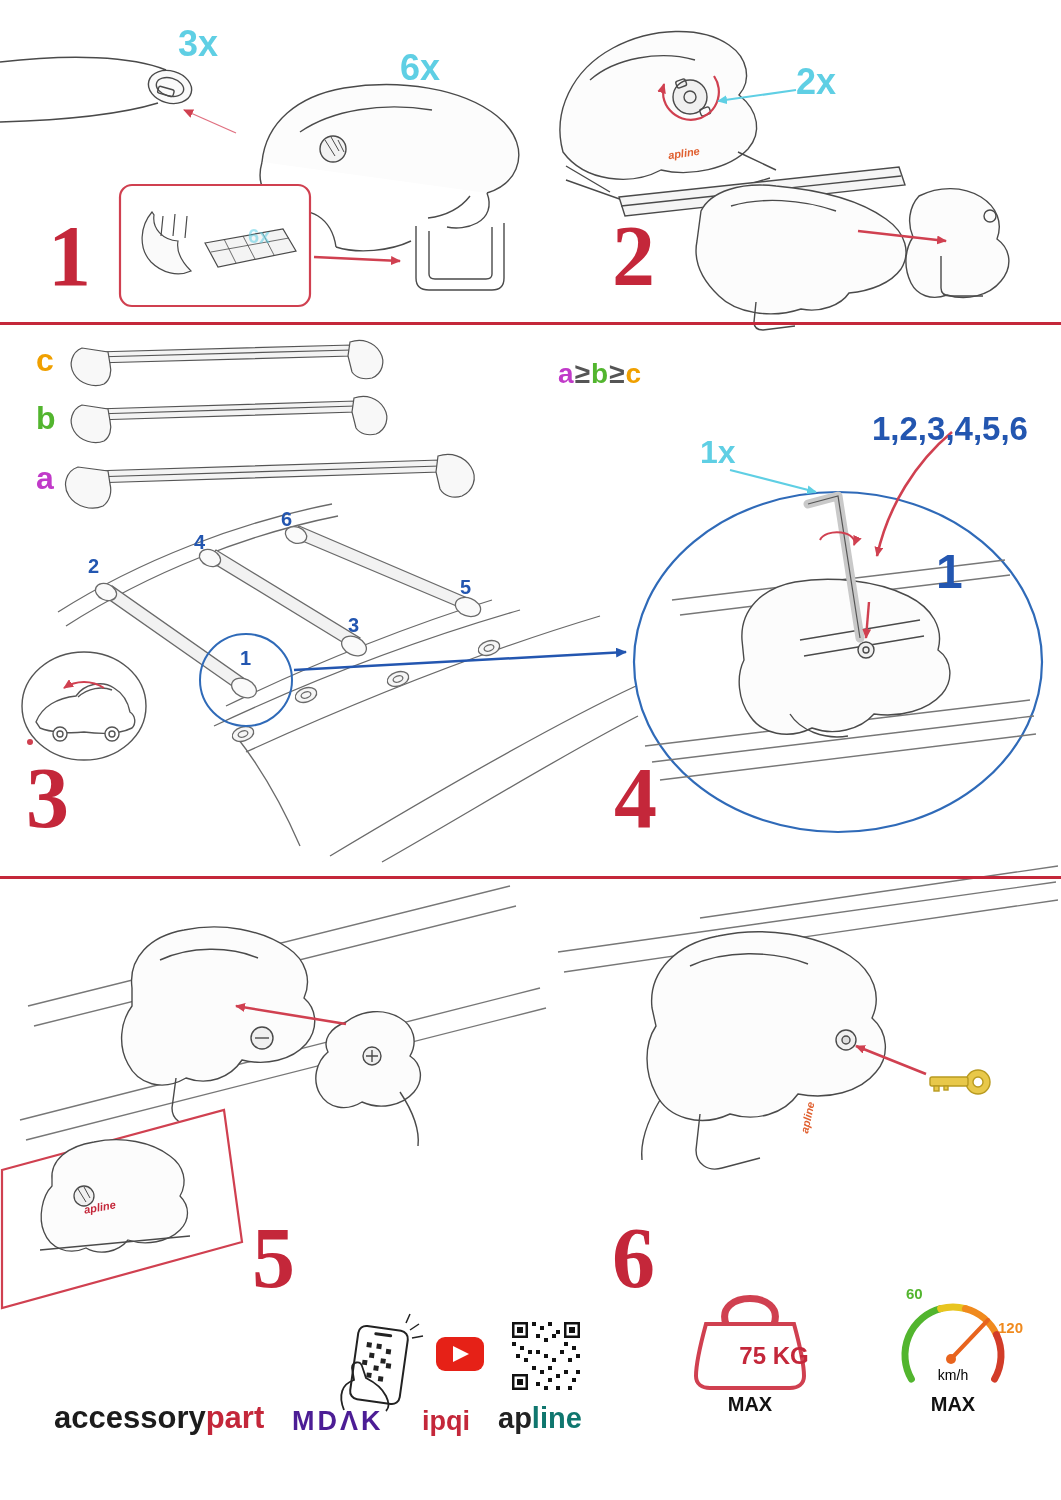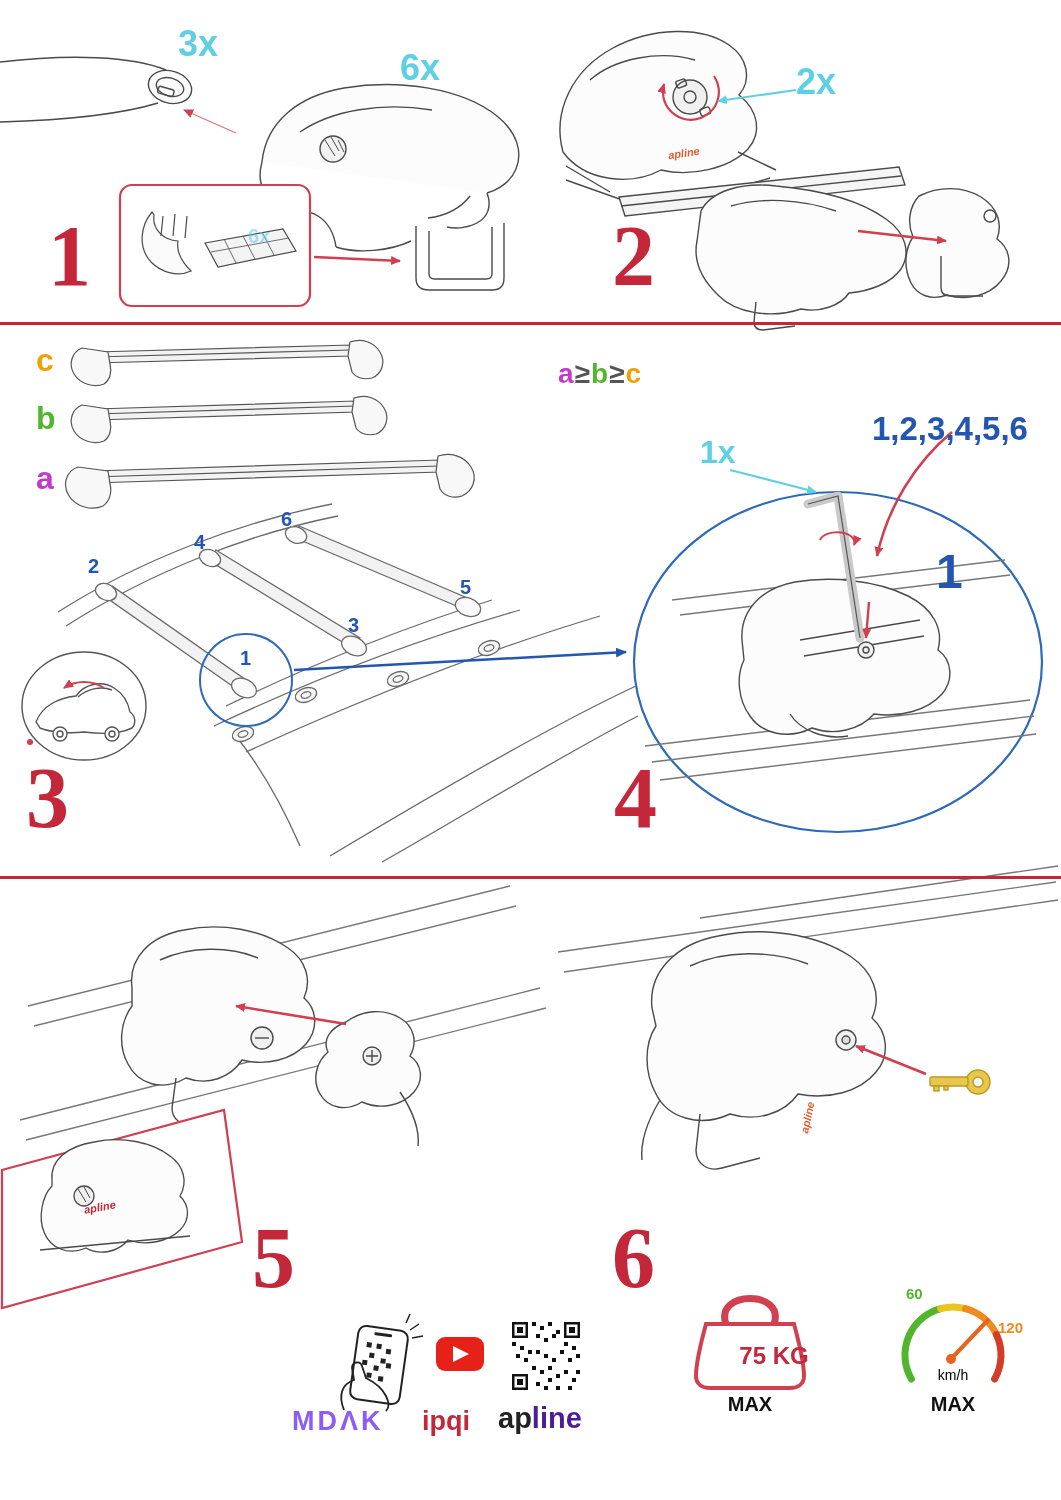--- a/index.html
+++ b/index.html
@@ -14,24 +14,24 @@
   .pos{color:#2356b0;font-weight:bold;font-size:20px;}
   .sizeletter{font-size:32px;font-weight:bold;}
   .rule{font-size:28px;font-weight:bold;letter-spacing:1px;}
   .seq{color:#2356b0;font-size:33px;font-weight:bold;}
   .bigblue{color:#2356b0;font-size:48px;font-weight:bold;}
   .minilogo{font-size:11px;font-weight:bold;font-style:italic;color:#e06030;}
   .divider{position:absolute;left:0;width:1061px;height:3px;background:#c4273a;}
   .code{color:#2438b0;font-size:34px;font-weight:bold;letter-spacing:.5px;}
   .brand{font-size:31px;font-weight:bold;color:#1c1c1c;}
   .brand .red{color:#c4273a;}
-  .mdak{font-size:27px;font-weight:bold;color:#8b5cf6;letter-spacing:3px;}
+  .mdak{font-size:27px;font-weight:bold;color:#4c1d95;letter-spacing:3px;}
   .ipqi{font-size:27px;font-weight:bold;color:#c4273a;}
   .apline{font-size:29px;font-weight:bold;color:#222;}
-  .apline .red{color:#4c1d95;text-align:right;}
+  .apline .red{color:#0f766e;text-align:right;}
   .kg{color:#c4273a;font-size:24px;font-weight:bold;text-align:center;width:84px;}
   .max{color:#111;font-size:20px;font-weight:bold;text-align:center;width:90px;}
   .tick{font-size:15px;font-weight:bold;}
   .kmh{font-size:14px;color:#000000;text-align:center;width:46px;}
 </style>
 </head>
 <body>
 
 <div class="page">
 
@@ -347,20 +347,21 @@
 <span class="lbl stepnum" style="left:614px;top:760px;">4</span>
 
 <span class="lbl stepnum" style="left:252px;top:1220px;">5</span>
 <span class="lbl minilogo" style="left:84px;top:1202px;transform:rotate(-10deg);color:#c4273a;">apline</span>
 <span class="lbl stepnum" style="left:612px;top:1220px;">6</span>
 <span class="lbl minilogo" style="left:792px;top:1112px;transform:rotate(-78deg);">apline</span>
 
 <div class="divider" style="top:322px;"></div>
 <div class="divider" style="top:876px;"></div>
 
+<span class="lbl brand" style="left:54px;top:1402px;"><span>accessory</span><span class="red">part</span></span>
 <span class="lbl mdak" style="left:292px;top:1408px;">MDΛK</span>
 <span class="lbl ipqi" style="left:422px;top:1408px;">ipqi</span>
 <span class="lbl apline" style="left:498px;top:1404px;"><span>ap</span><span class="red">line</span></span>
 
 <span class="lbl kg" style="left:708px;top:1344px;margin-left:24px;">75 KG</span>
 <span class="lbl max" style="left:705px;top:1394px;">MAX</span>
 <span class="lbl tick" style="left:906px;top:1286px;color:#52b52e;">60</span>
 <span class="lbl tick" style="left:998px;top:1320px;color:#f08a1e;">120</span>
 <span class="lbl kmh" style="left:930px;top:1368px;">km/h</span>
 <span class="lbl max" style="left:908px;top:1394px;">MAX</span>

